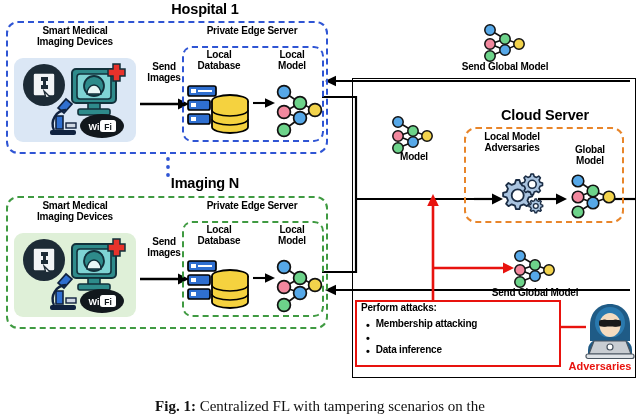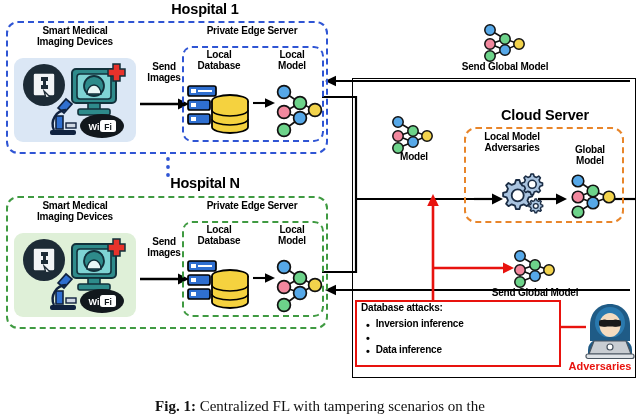--- a/index.html
+++ b/index.html
@@ -189,21 +189,21 @@
     <circle cx="26" cy="36" r="6.4" fill="#56a8e8" stroke="#111" stroke-width="1.7"></circle>
     <circle cx="41" cy="28" r="6.4" fill="#f2d34c" stroke="#111" stroke-width="1.7"></circle>
   </svg>
 
   <svg class="abs" style="left:164px;top:156px;width:8px;height:22px;">
     <circle cx="4" cy="3" r="1.9" fill="#2f55d4"></circle>
     <circle cx="4" cy="11" r="1.9" fill="#2f55d4"></circle>
     <circle cx="4" cy="19" r="1.9" fill="#2f55d4"></circle>
   </svg>
 
-  <div class="abs lbl ttl ctr" style="left:120px;top:176px;width:170px;">Hospital N</div>
+  <div class="abs lbl ttl ctr" style="left:120px;top:176px;width:170px;">Imaging N</div>
 
   <div class="abs hosp hospN" style="left:6px;top:196px;width:322px;height:133px;"></div>
 
   <div class="abs lbl sec ctr" style="left:10px;top:201px;width:130px;">
     <div>Smart Medical</div>
     <div>Imaging Devices</div>
   </div>
 
   <div class="abs devpanelN" style="left:14px;top:233px;width:122px;height:84px;"></div>
 
@@ -396,26 +396,26 @@
     <circle cx="12" cy="22" r="5.2" fill="#f2889e" stroke="#111" stroke-width="1.5"></circle>
     <circle cx="12" cy="34" r="5.2" fill="#6dd38a" stroke="#111" stroke-width="1.5"></circle>
     <circle cx="27" cy="17" r="5.2" fill="#6dd38a" stroke="#111" stroke-width="1.5"></circle>
     <circle cx="27" cy="28" r="5.2" fill="#56a8e8" stroke="#111" stroke-width="1.5"></circle>
     <circle cx="41" cy="22" r="5.2" fill="#f2d34c" stroke="#111" stroke-width="1.5"></circle>
   </svg>
   <div class="abs lbl sec ctr" style="left:460px;top:288px;width:150px;">Send Global Model</div>
 
   <div class="abs attackbox" style="left:355px;top:300px;width:206px;height:67px;"></div>
 
-  <div class="abs lbl sec" style="left:361px;top:303px;width:190px;">Database attacks:</div>
+  <div class="abs lbl sec" style="left:361px;top:303px;width:190px;">Perform attacks:</div>
 
   <div class="abs" style="left:366px;top:319px;width:190px;">
     <div class="bullet-row" style="margin-bottom:1px;">
       <span class="bullet-dot lbl">•</span>
-      <span class="lbl sec">Inversion inference</span>
+      <span class="lbl sec">Membership attacking</span>
     </div>
     <div class="bullet-row" style="margin-bottom:1px;">
       <span class="bullet-dot lbl">•</span>
     </div>
     <div class="bullet-row">
       <span class="bullet-dot lbl">•</span>
       <span class="lbl sec">Data inference</span>
     </div>
   </div>
 

